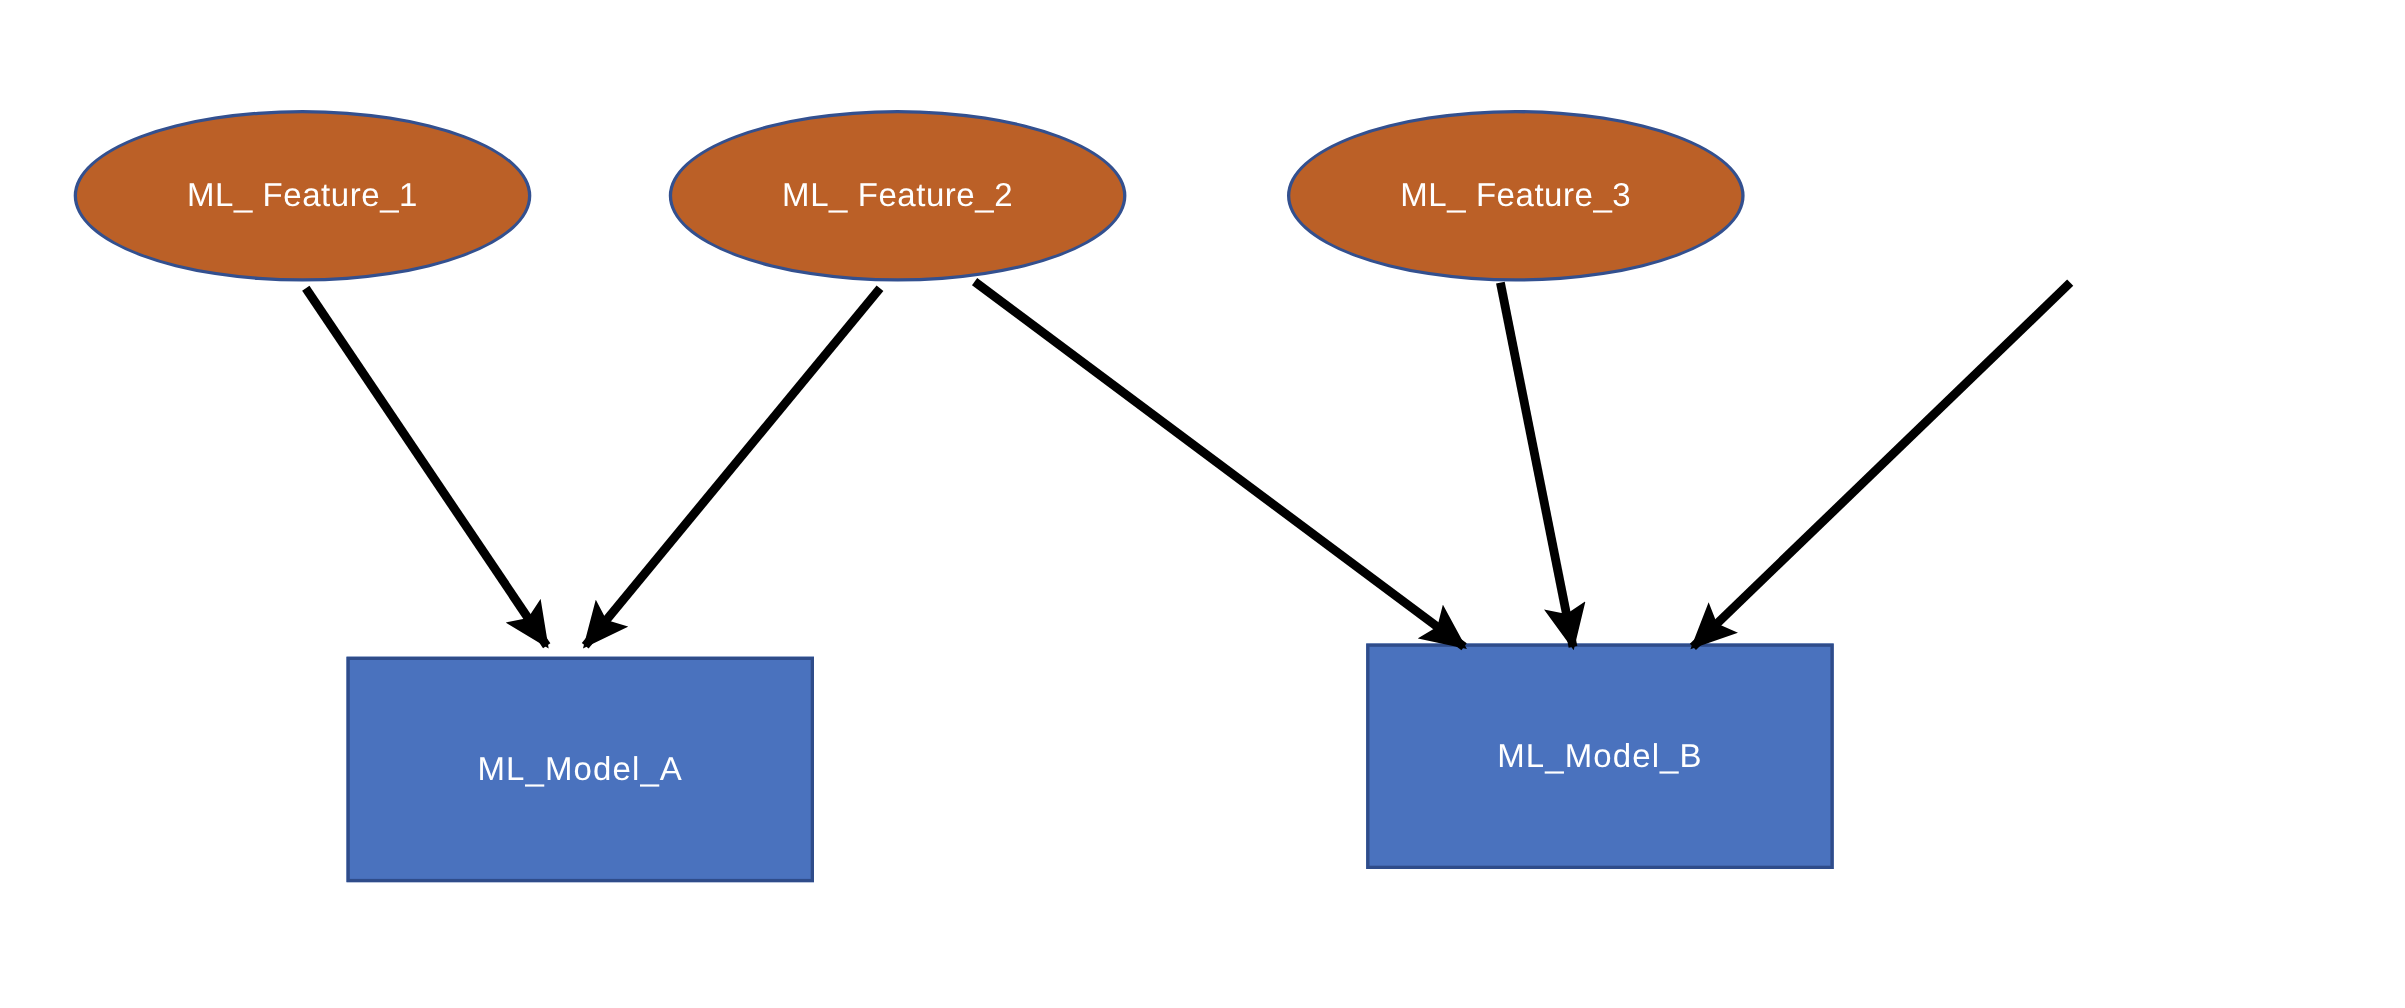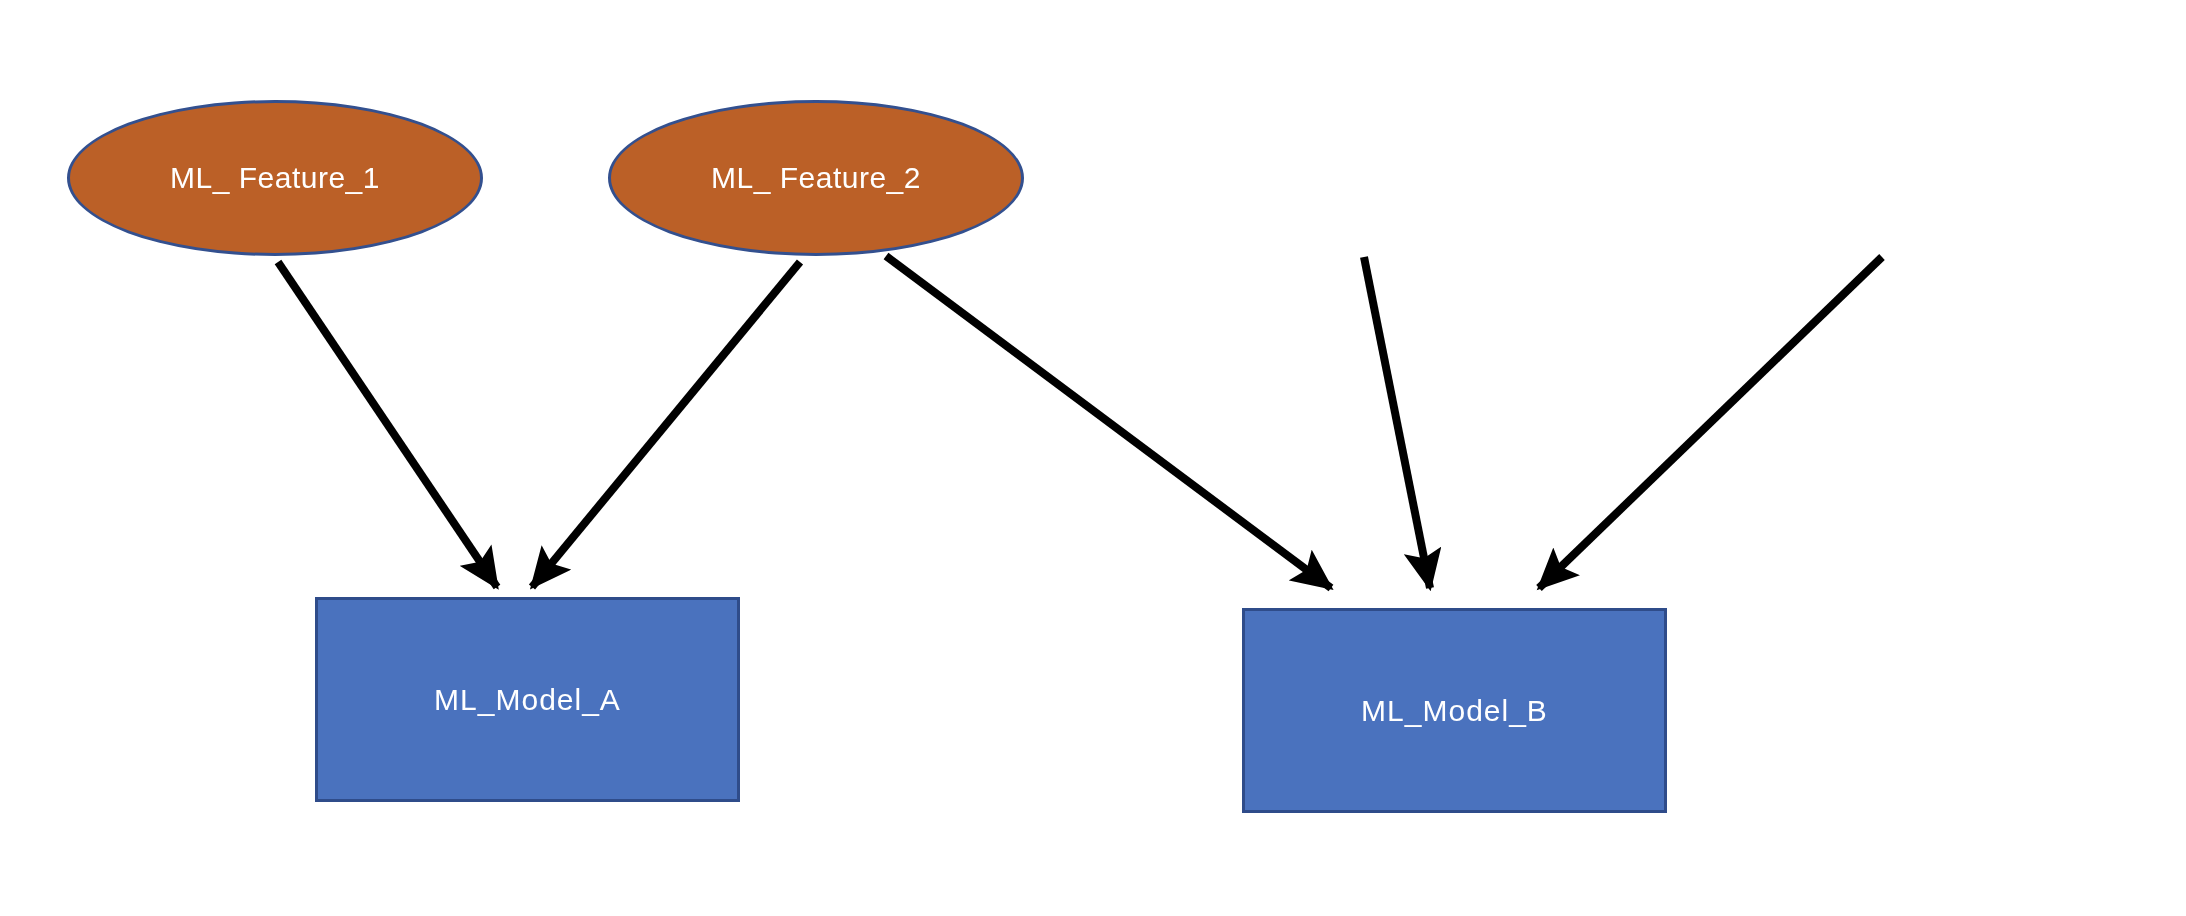--- a/index.html
+++ b/index.html
@@ -59,25 +59,28 @@
 <body>
 
 <div id="canvas">
 
   <div class="node feature-ellipse" style="left:67px;  top:100px;">
     <span>ML_ Feature_1</span>
   </div>
   <div class="node feature-ellipse" style="left:608px; top:100px;">
     <span>ML_ Feature_2</span>
   </div>
+  <div class="node feature-ellipse" style="left:1170px; top:100px;">
+    <span>ML_ Feature_3</span>
+  </div>
 
   <div class="node model-rect" style="left:315px; top:597px;">
     <span>ML_Model_A</span>
   </div>
-  <div class="node model-rect" style="left:1242px; top:608px;">
+  <div class="node model-rect" style="left:1242px; top:585px;">
     <span>ML_Model_B</span>
   </div>
 
   <svg id="edges-layer" viewBox="0 0 2186 916">
     <defs>
       <marker id="arrowhead" markerWidth="5.4" markerHeight="4.8" refX="4.8" refY="2.4" orient="auto" markerUnits="strokeWidth">
         <path d="M0,0 L5.2,2.4 L0,4.8 L1.0,2.4 Z" fill="#000000"></path>
       </marker>
     </defs>
     <line class="edge-line" x1="278" y1="262" x2="497" y2="587" marker-end="url(#arrowhead)"></line>

